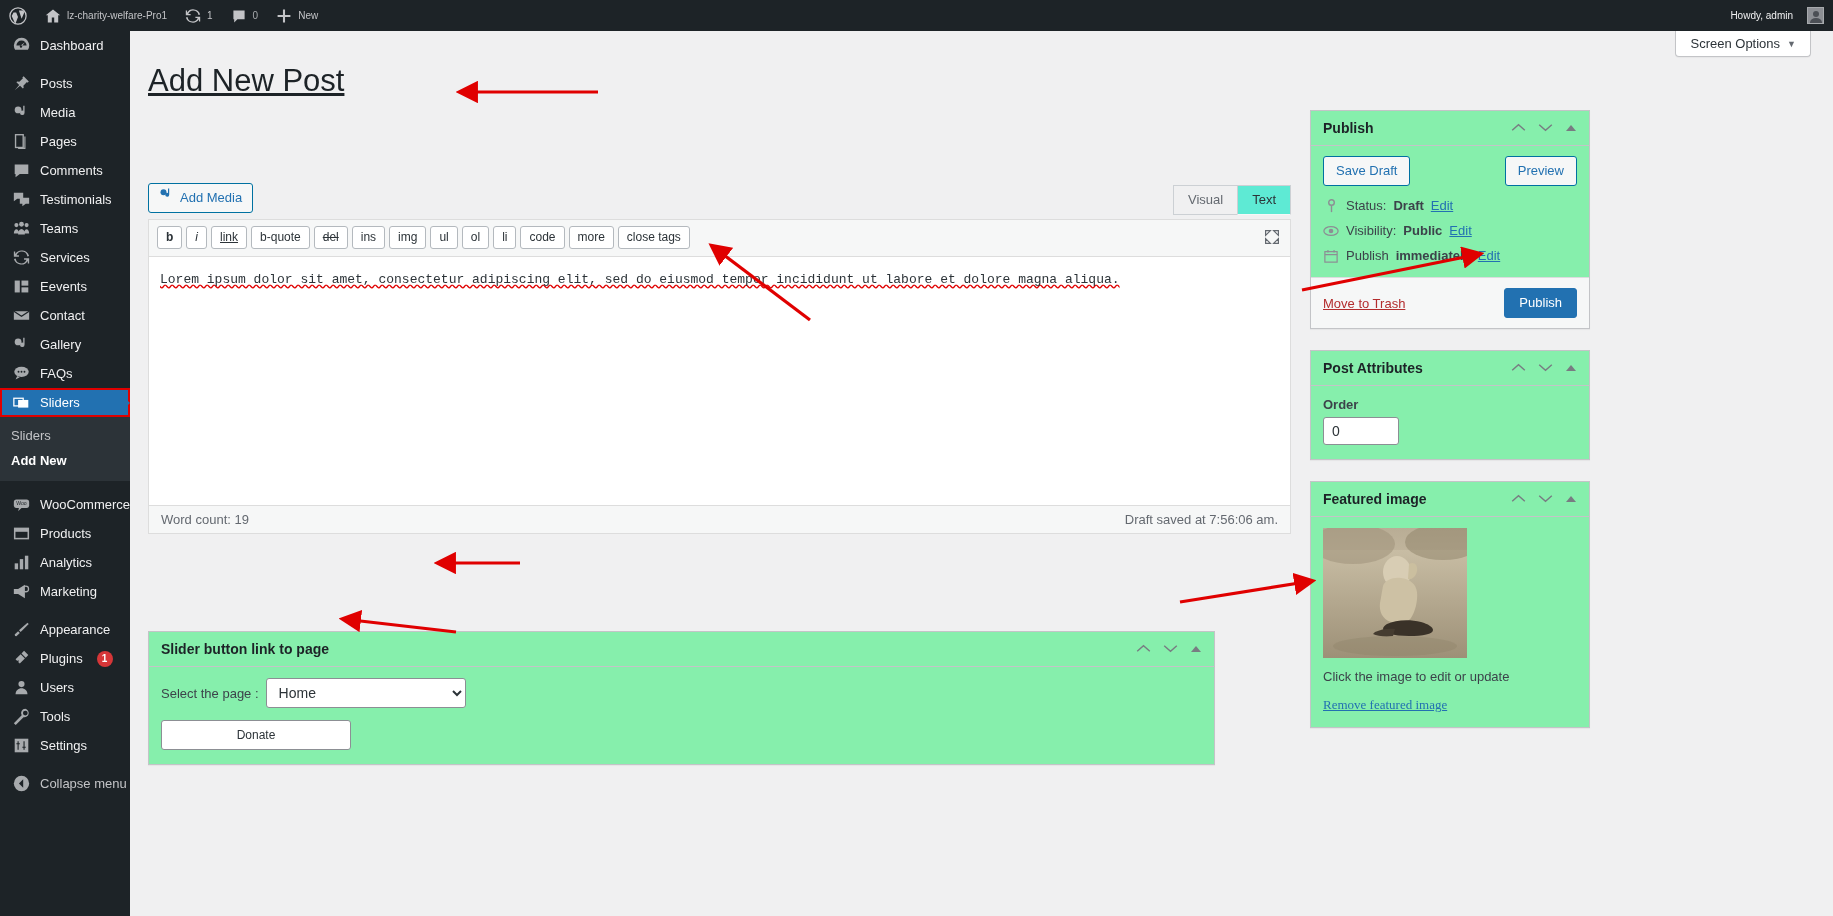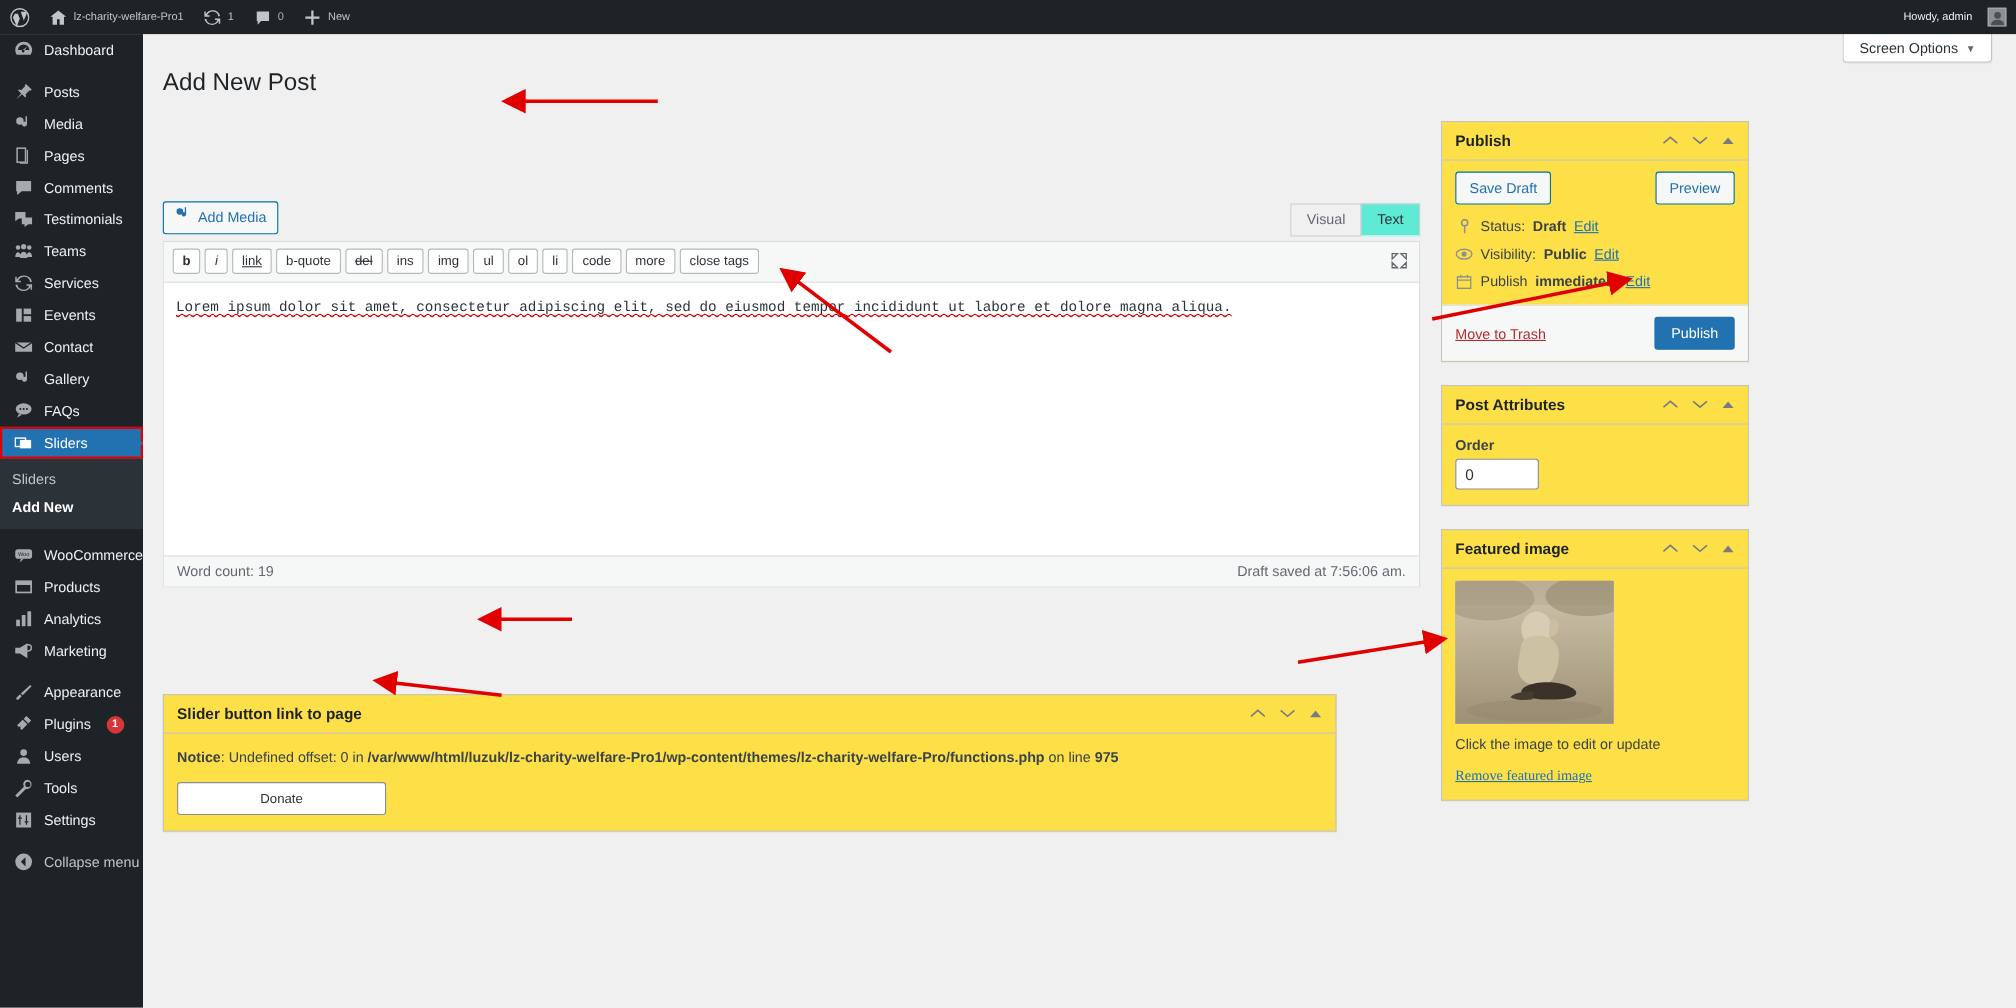--- a/index.html
+++ b/index.html
@@ -105,22 +105,23 @@
     background: #fff; border: 1px solid #c3c4c7; border-top: none;
     border-radius: 0 0 4px 4px;
     padding: 5px 14px; font-size: 13px; color: #2c3338;
     display: inline-flex; align-items: center; gap: 7px;
     box-shadow: 0 1px 1px rgba(0,0,0,.04);
   }
   .caret-down { font-size: 9px; color: #646970; }
 
   h1#page-title {
     position: absolute; left: 18px; top: 30px;
-    margin: 0; font-size: 22px; font-weight: 400; color: #1d2327;
+    margin: 0; font-size: 31px; font-weight: 400; color: #1d2327;
     line-height: 1.3;
+    text-decoration: underline;
   }
 
   #titlediv {
     position: absolute; left: 18px; top: 79px;
     width: 1143px;
   }
   #title {
     width: 100%; height: 34px;
     padding: 3px 8px; font-size: 17px; line-height: 26px;
     border: 1px solid #8c8f94; border-radius: 3px;
@@ -180,21 +181,21 @@
   }
   .spell { text-decoration: underline wavy #e00000; text-decoration-skip-ink: none; }
   .post-status-info {
     border-top: 1px solid #ddd; background: #f6f7f7;
     display: flex; justify-content: space-between;
     padding: 6px 12px; font-size: 13px; color: #646970;
   }
 
   
   .metabox {
-    background: #fde047; border: 1px solid #c3c4c7;
+    background: #86efac; border: 1px solid #c3c4c7;
     box-shadow: 0 1px 1px rgba(0,0,0,.04);
   }
   .mb-header {
     display: flex; align-items: center; justify-content: space-between;
     border-bottom: 1px solid #c3c4c7;
     padding: 9px 12px;
   }
   .mb-title { font-size: 14px; font-weight: 600; color: #1d2327; }
   .mb-ctrls { display: flex; align-items: center; gap: 12px; color: #787c82; }
   .mb-ctrls span { font-size: 12px; line-height: 1; }
@@ -660,22 +661,25 @@
             </svg>
         </span>
         <span>
           <svg width="12" height="8" viewBox="0 0 12 8">
               <path d="M6 1l5 6H1z" fill="#787c82"></path>
             </svg>
         </span>
       </span>
     </div>
     <div class="mb-body">
-      <div class="notice-line" style="margin-top:1px;">
-        <b>Notice</b><span>: Undefined offset: 0 in </span><b>/var/www/html/luzuk/lz-charity-welfare-Pro1/wp-content/themes/lz-charity-welfare-Pro/functions.php</b><span> on line </span><b>975</b>
+      <div class="field-row">
+        <span class="field-label">Select the page :</span>
+        <select class="wp-select">
+          <option>Home</option>
+        </select>
       </div>
       <input class="wp-text" type="text" value="Donate" style="">
     </div>
   </div>
 
   <div id="postbox-container-1">
 
     <div class="metabox side-box">
       <div class="mb-header">
         <span class="mb-title">Publish</span>

